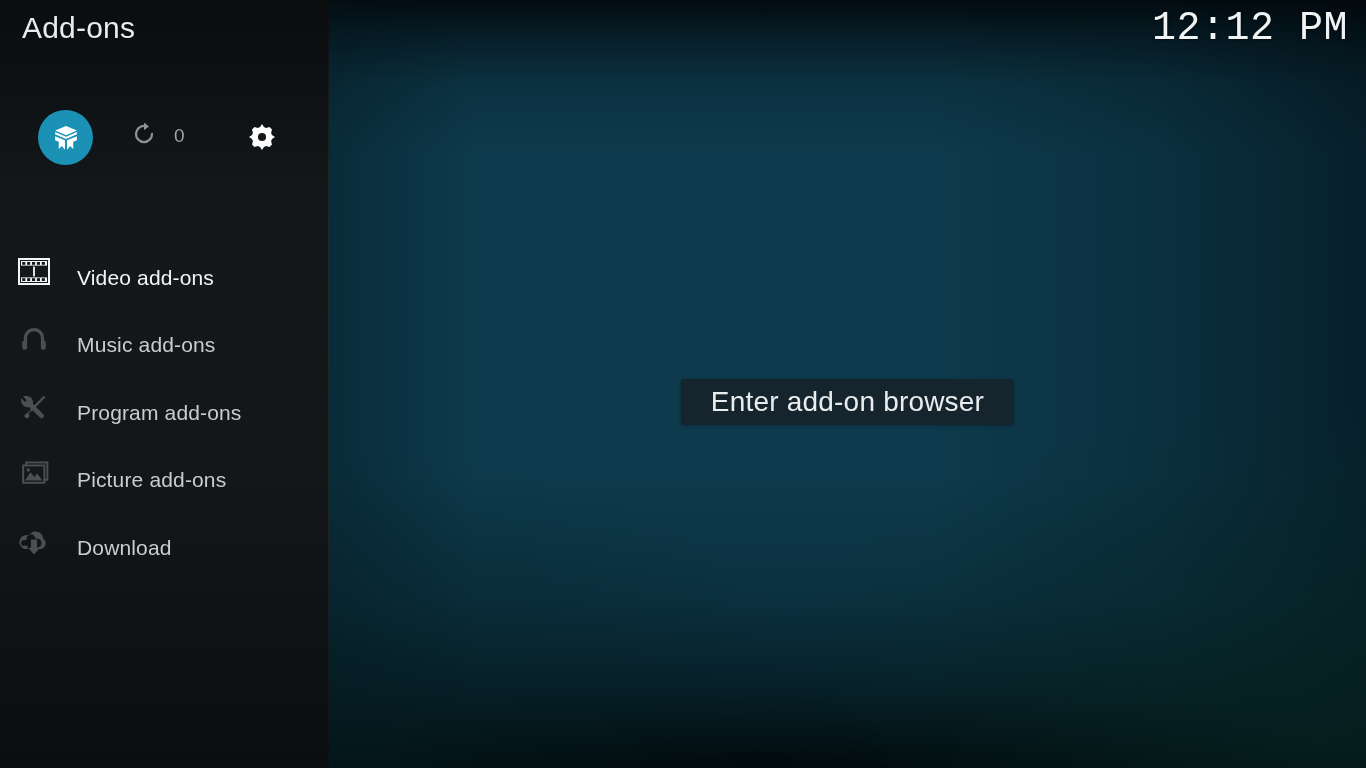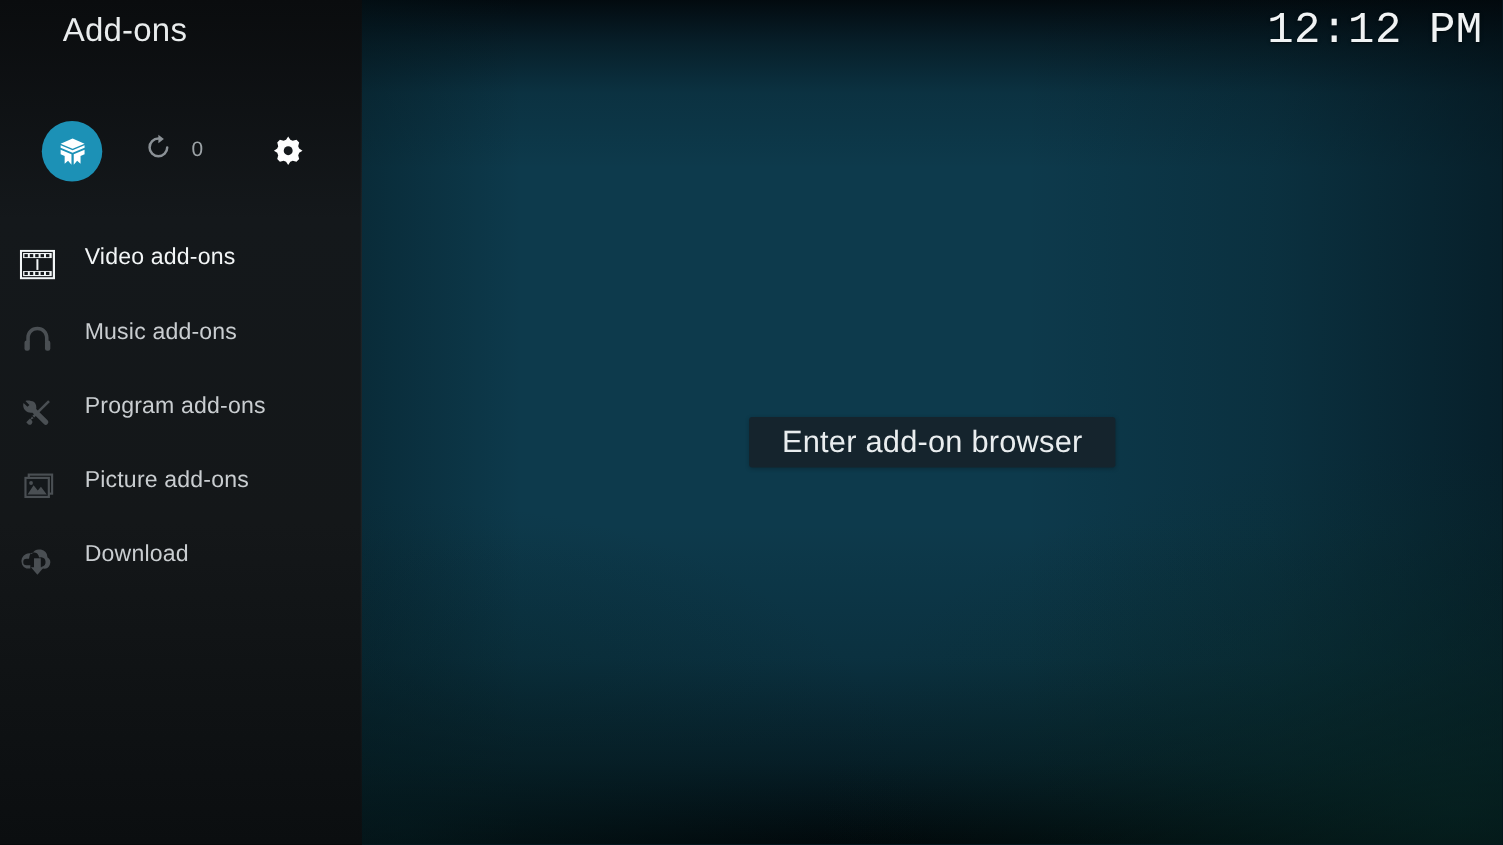--- a/index.html
+++ b/index.html
@@ -99,21 +99,20 @@
 
   .page-title {
     position: absolute;
     left: 22px;
     top: 11px;
     font-size: 30px;
     font-weight: 300;
     color: #e9eced;
     letter-spacing: 0.2px;
     white-space: nowrap;
-    margin-left: 35px;
   }
 
   
   .clock {
     position: absolute;
     right: 18px;
     top: 6px;
     font-size: 40px;
     font-weight: 300;
     color: #f0f3f4;
@@ -176,21 +175,21 @@
   .menu {
     position: absolute;
     left: 0;
     top: 222px;
     width: 329px;
   }
   .menu-item {
     position: relative;
     height: 67.5px;
     display: flex;
-    align-items: flex-start;
+    align-items: flex-end;
     padding-left: 16px;
     cursor: pointer;
   }
   .menu-icon {
     width: 36px;
     height: 36px;
     flex: 0 0 36px;
     display: flex;
     align-items: center;
     justify-content: center;

